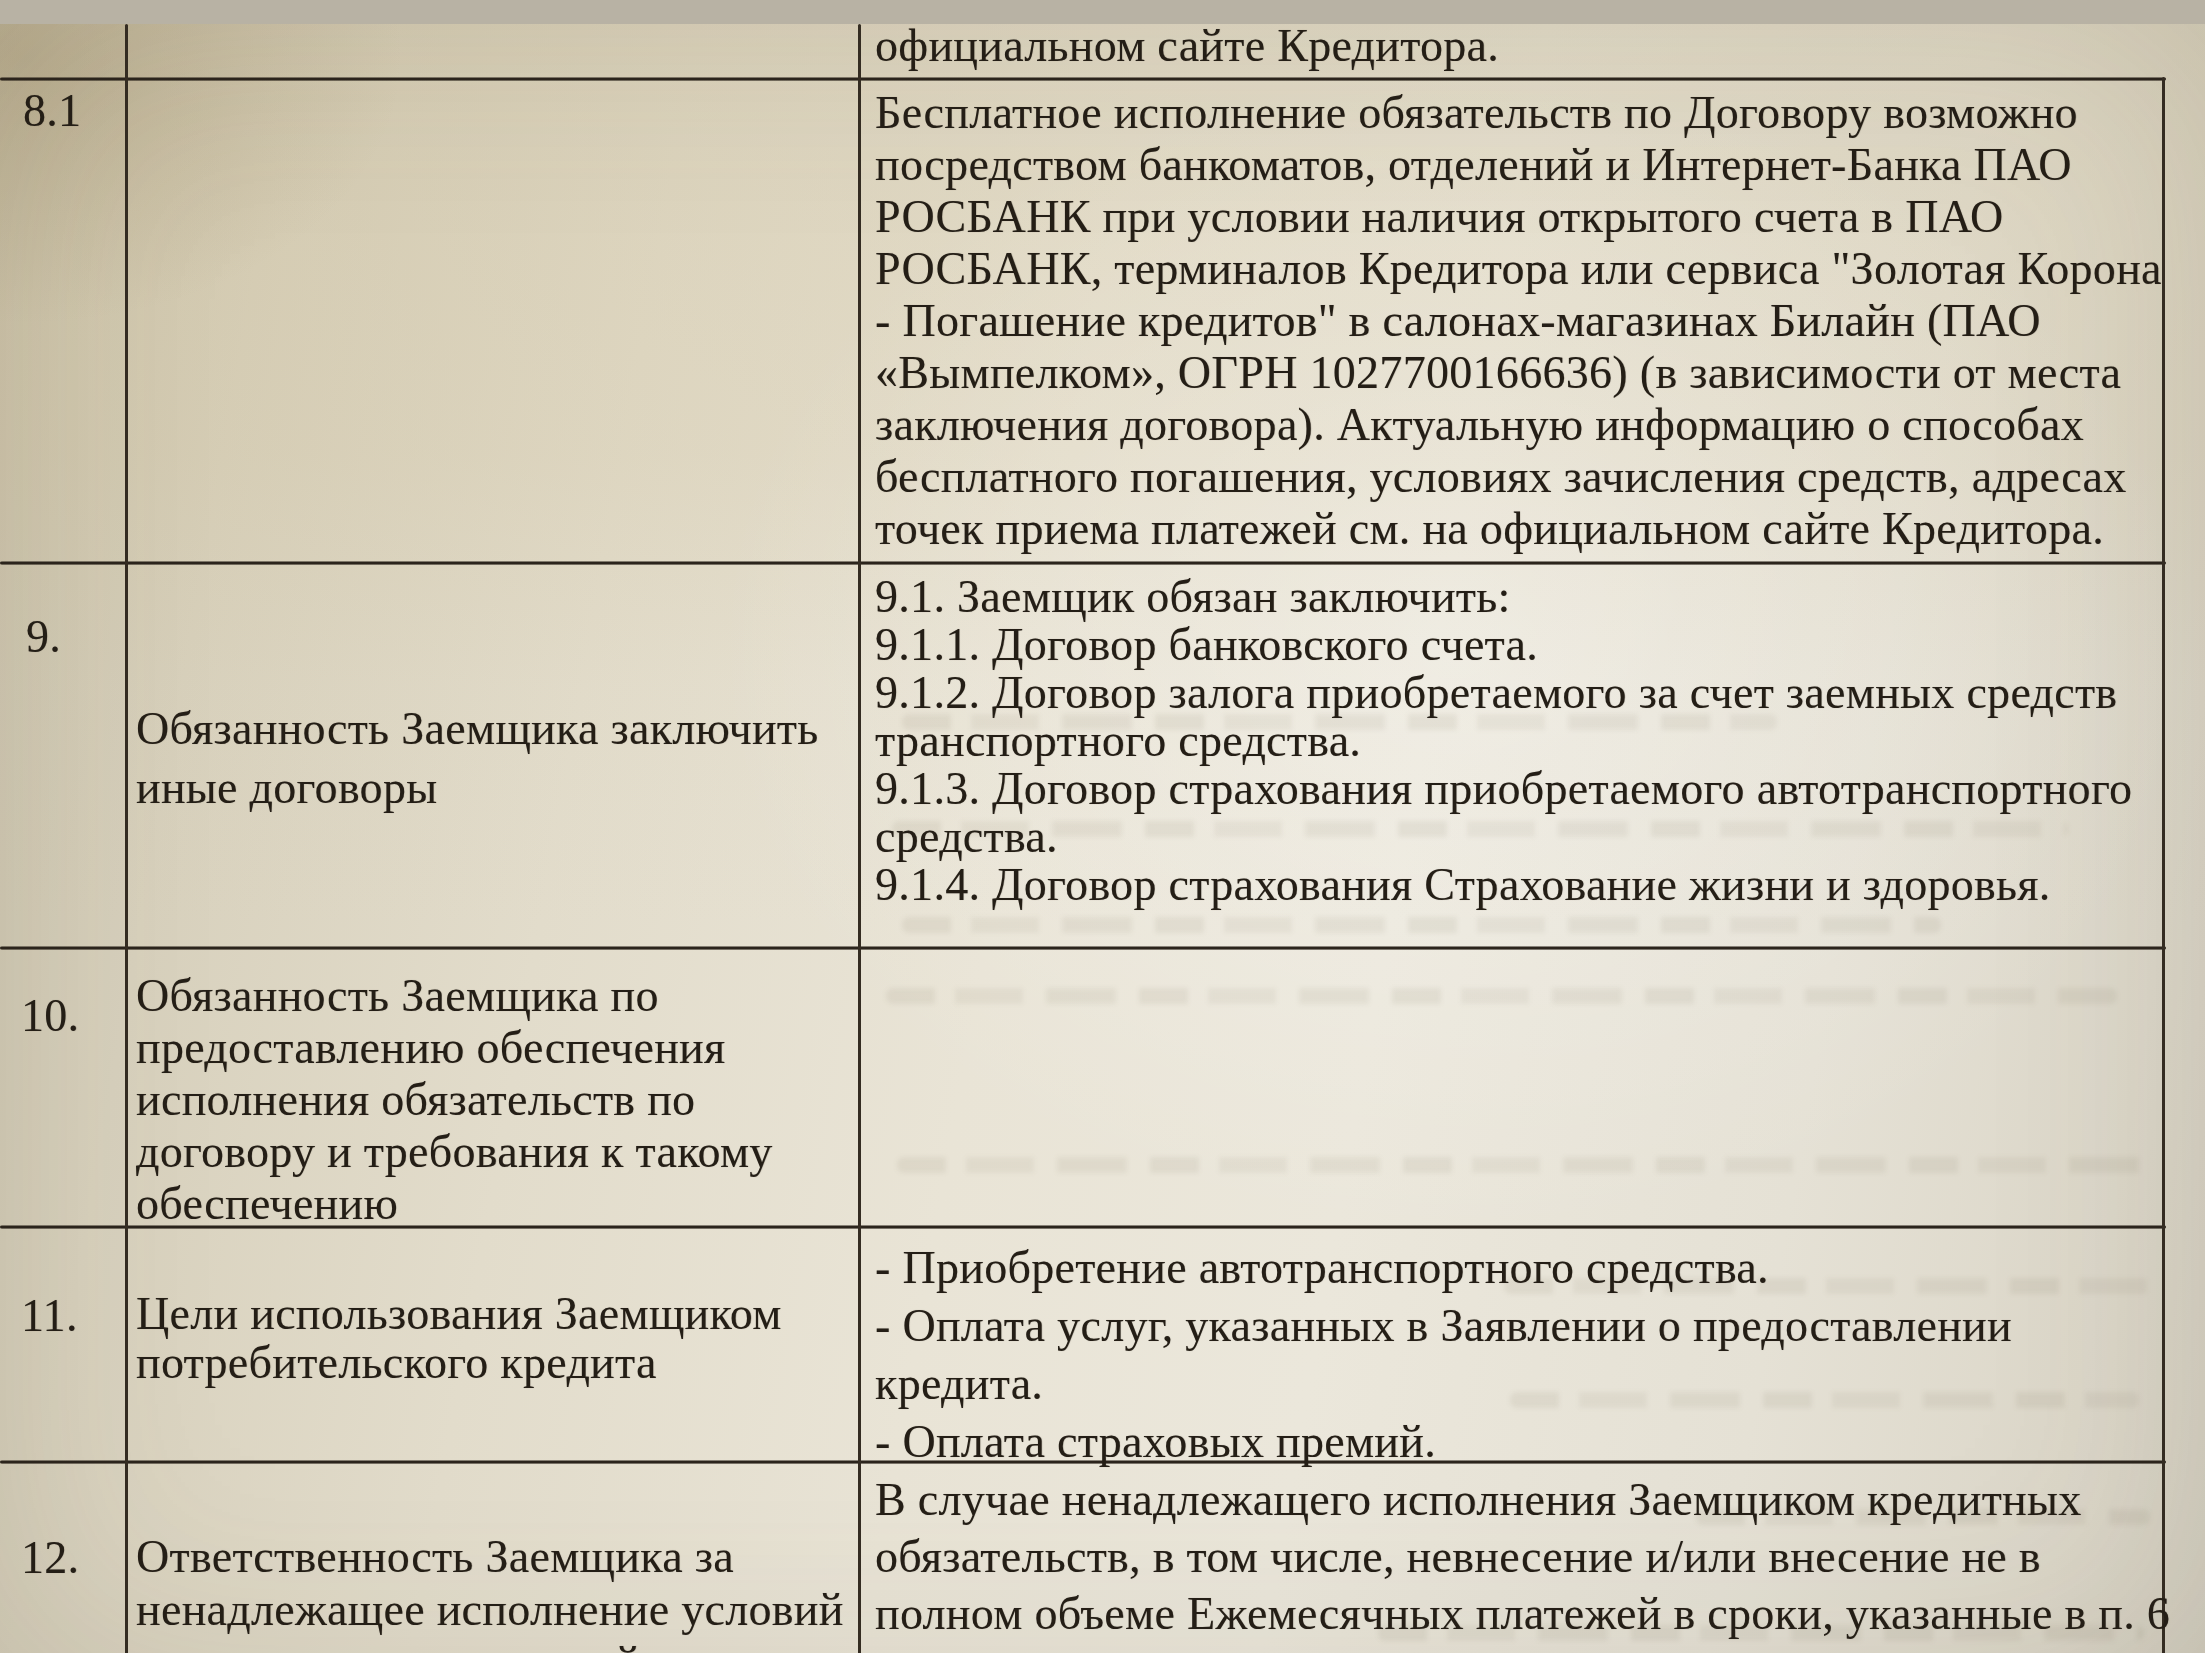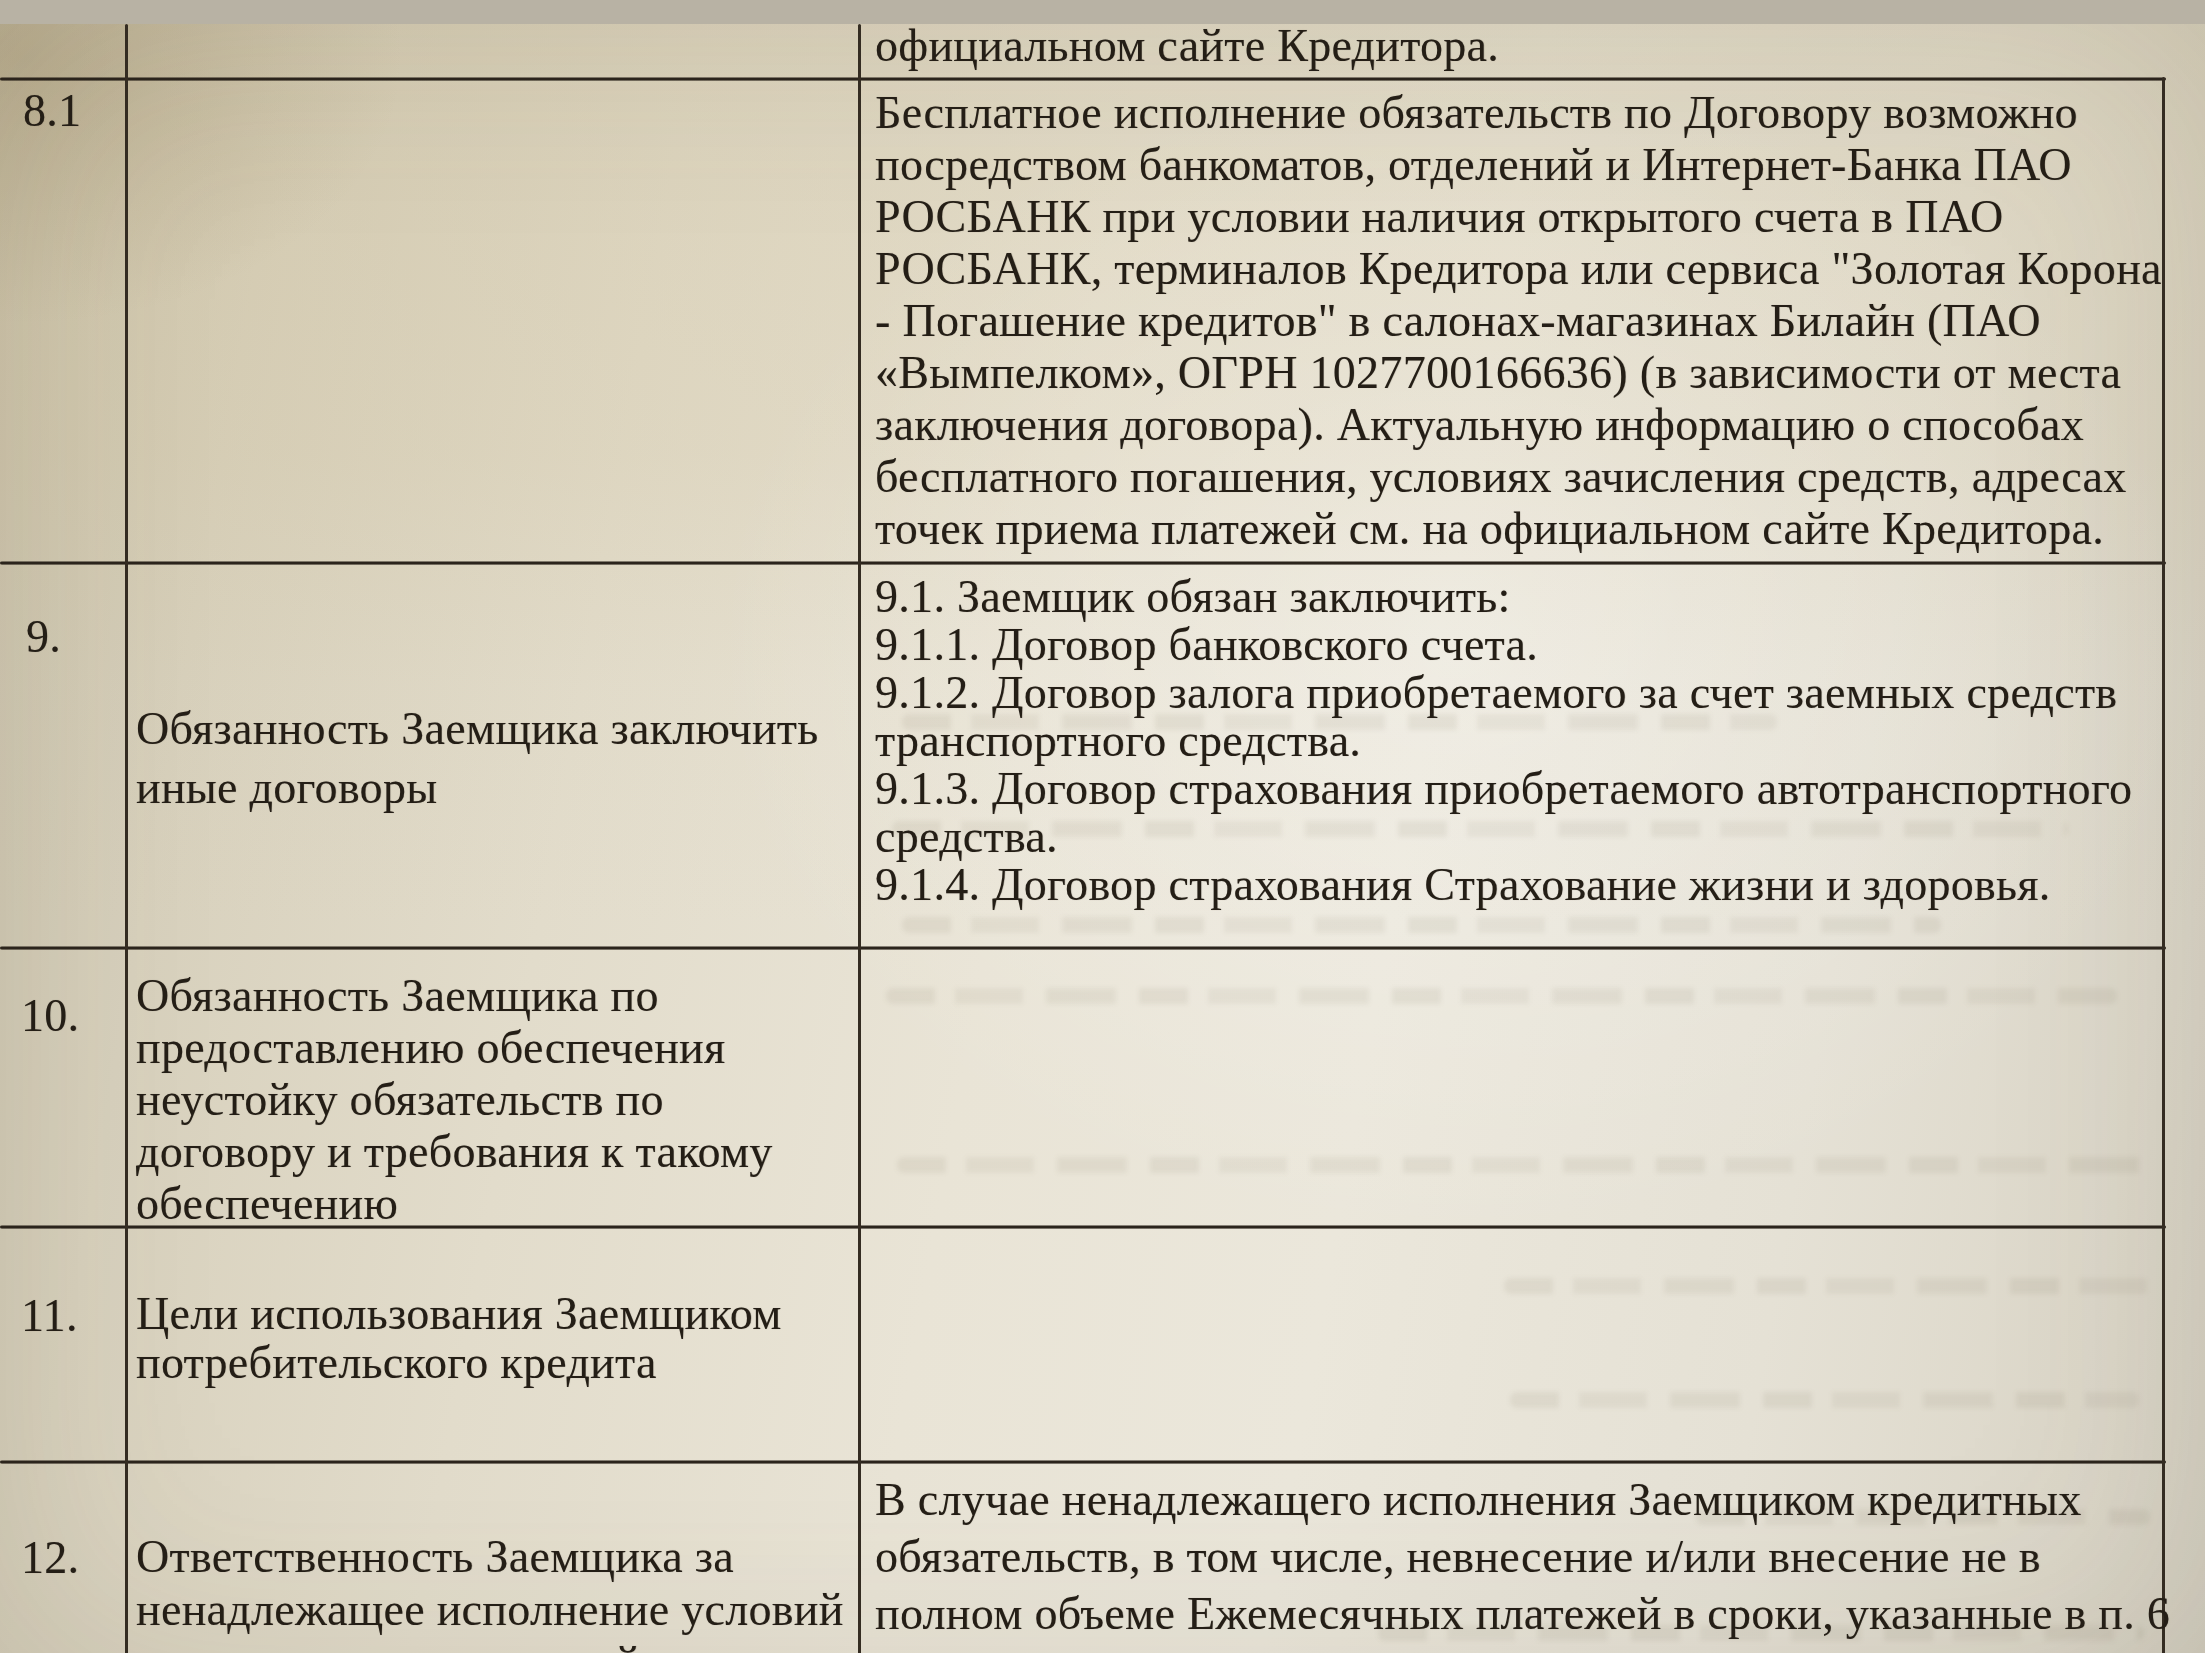--- a/index.html
+++ b/index.html
@@ -126,27 +126,31 @@
 9.1.1. Договор банковского счета.
 9.1.2. Договор залога приобретаемого за счет заемных средств
 транспортного средства.
 9.1.3. Договор страхования приобретаемого автотранспортного
 средства.
 9.1.4. Договор страхования Страхование жизни и здоровья.</div>
 
   <div class="cell r3c1">10.</div>
   <div class="cell r3c2">Обязанность Заемщика по
 предоставлению обеспечения
-неустойку обязательств по
+исполнения обязательств по
 договору и требования к такому
 обеспечению</div>
 
   <div class="cell r4c1">11.</div>
   <div class="cell r4c2">Цели использования Заемщиком
 потребительского кредита</div>
+  <div class="cell r4c3">- Приобретение автотранспортного средства.
+- Оплата услуг, указанных в Заявлении о предоставлении
+кредита.
+- Оплата страховых премий.</div>
 
   <div class="cell r5c1">12.</div>
   <div class="cell r5c2">Ответственность Заемщика за
 ненадлежащее исполнение условий
 договора, размер неустойки</div>
   <div class="cell r5c3">В случае ненадлежащего исполнения Заемщиком кредитных
 обязательств, в том числе, невнесение и/или внесение не в
 полном объеме Ежемесячных платежей в сроки, указанные в п. 6
 Индивидуальных условий  Заемщик выплачивает неустойку в</div>
 

